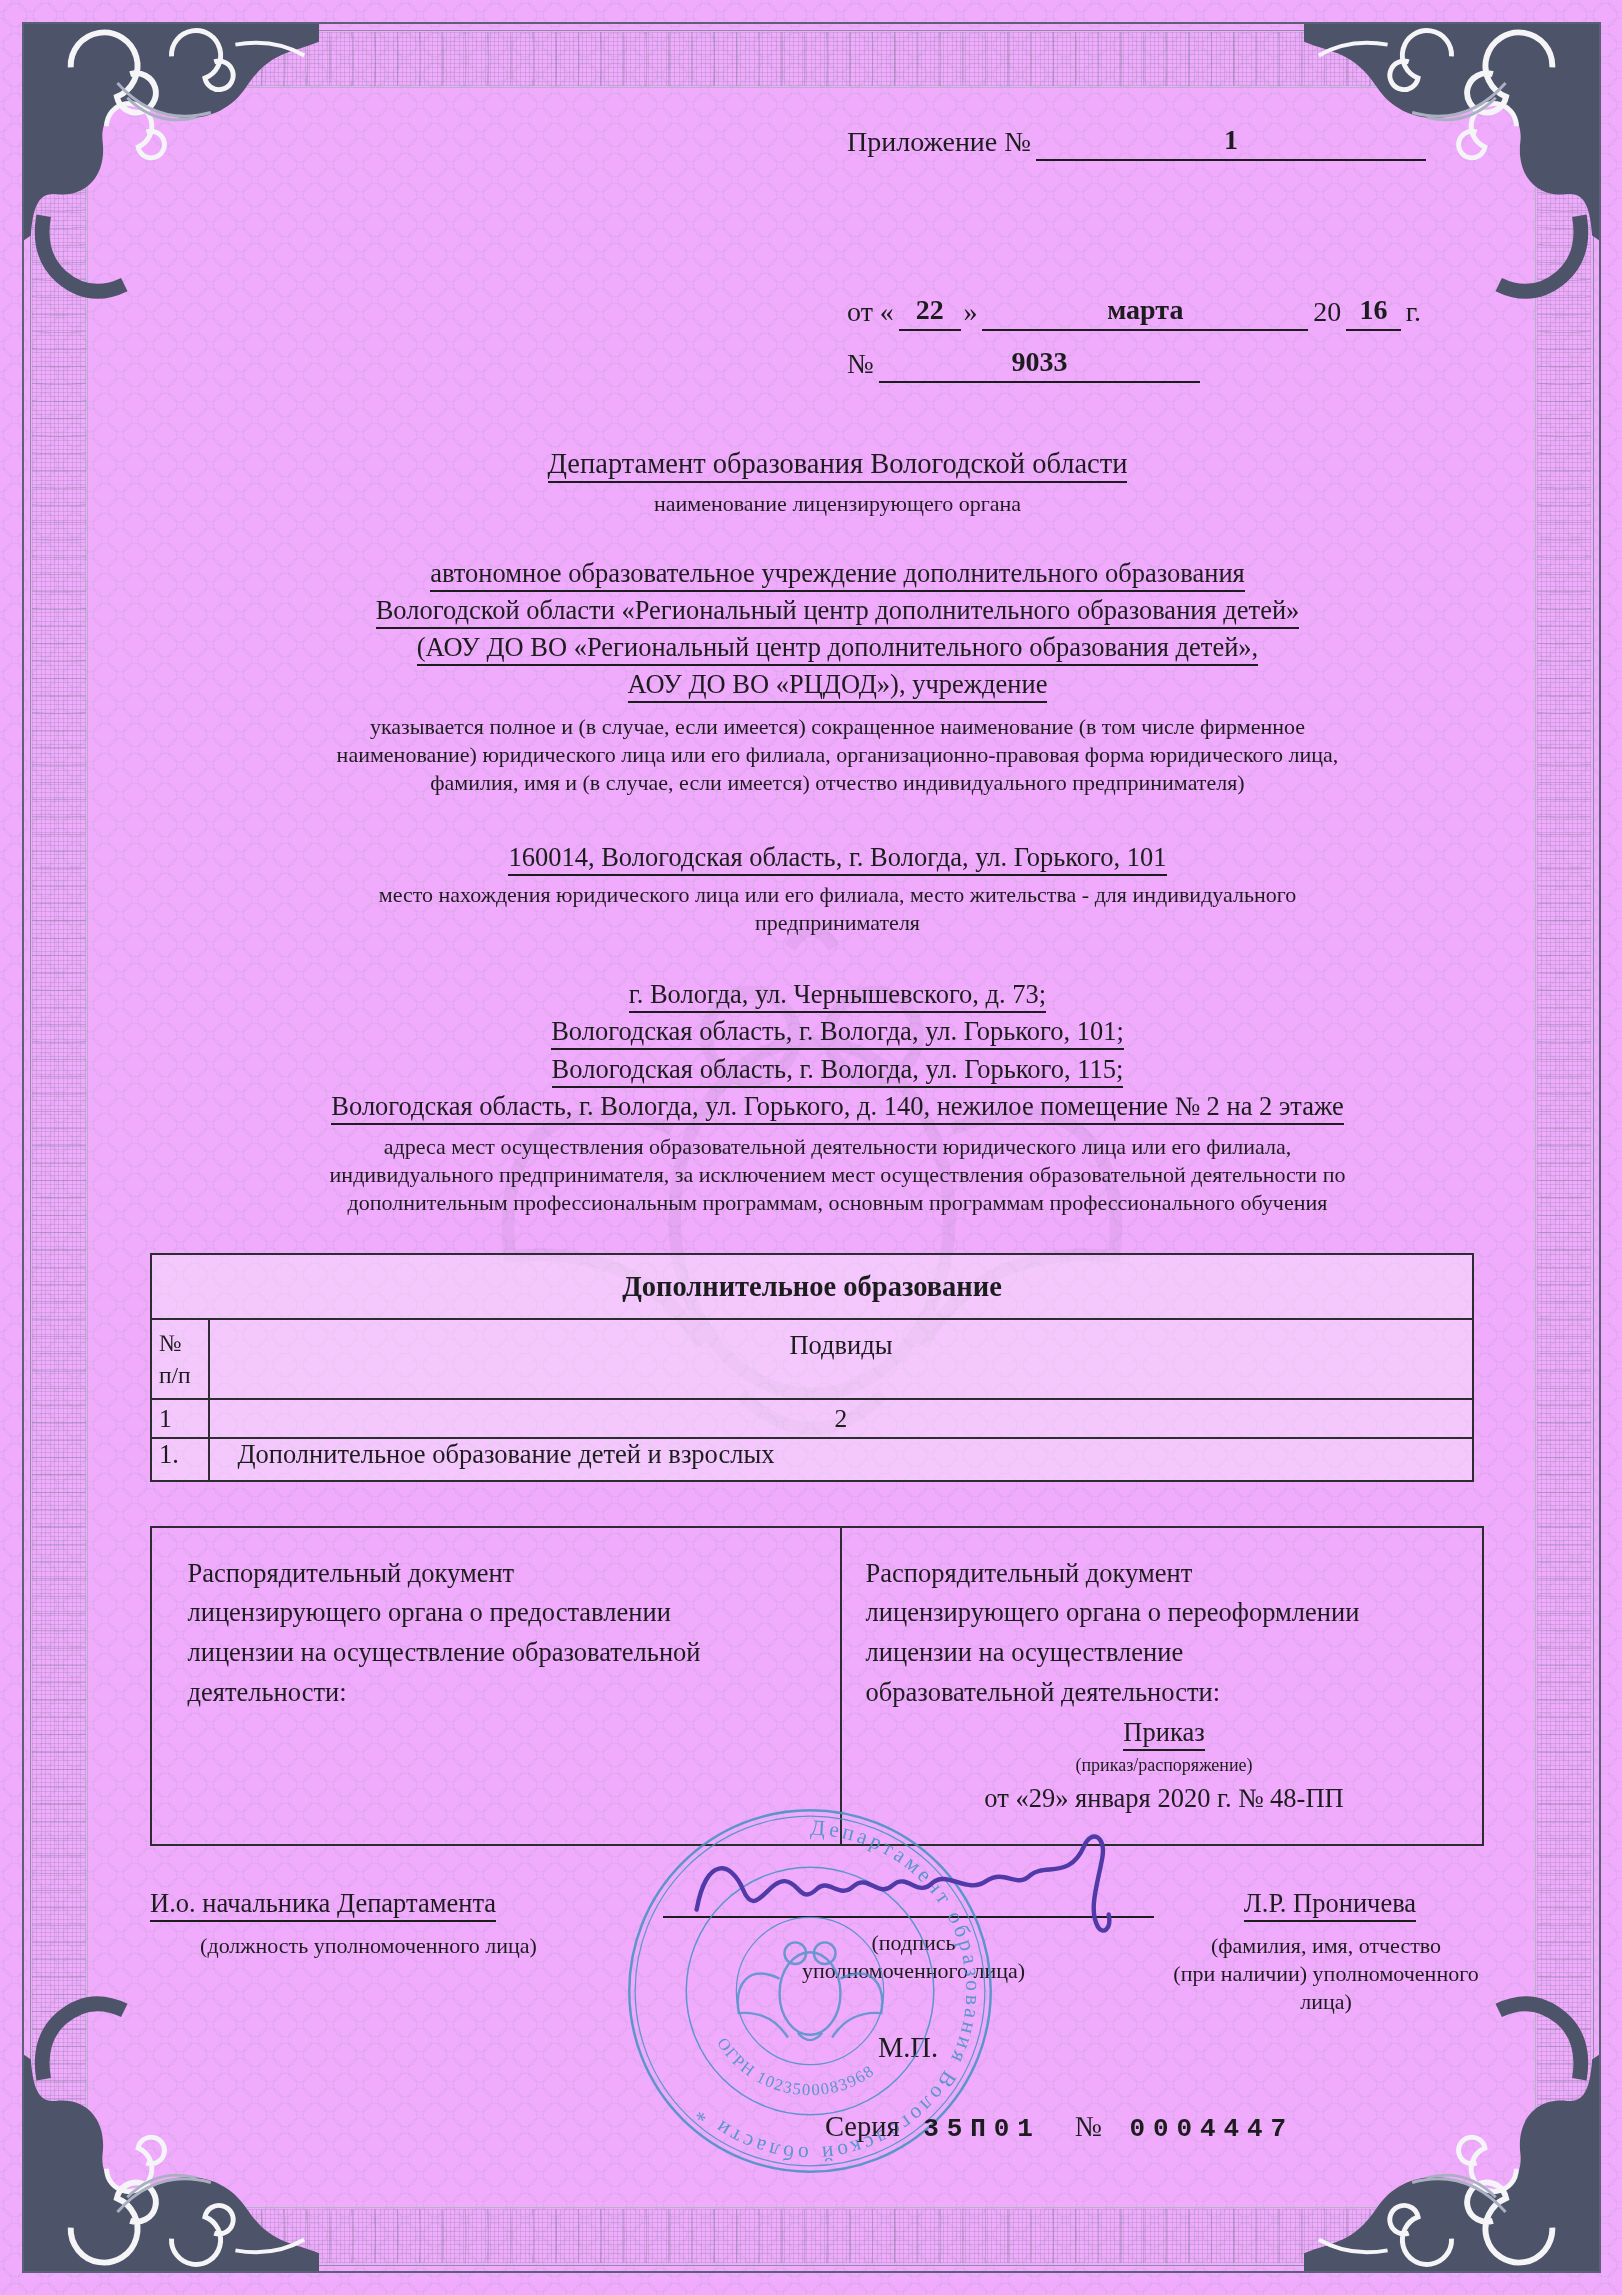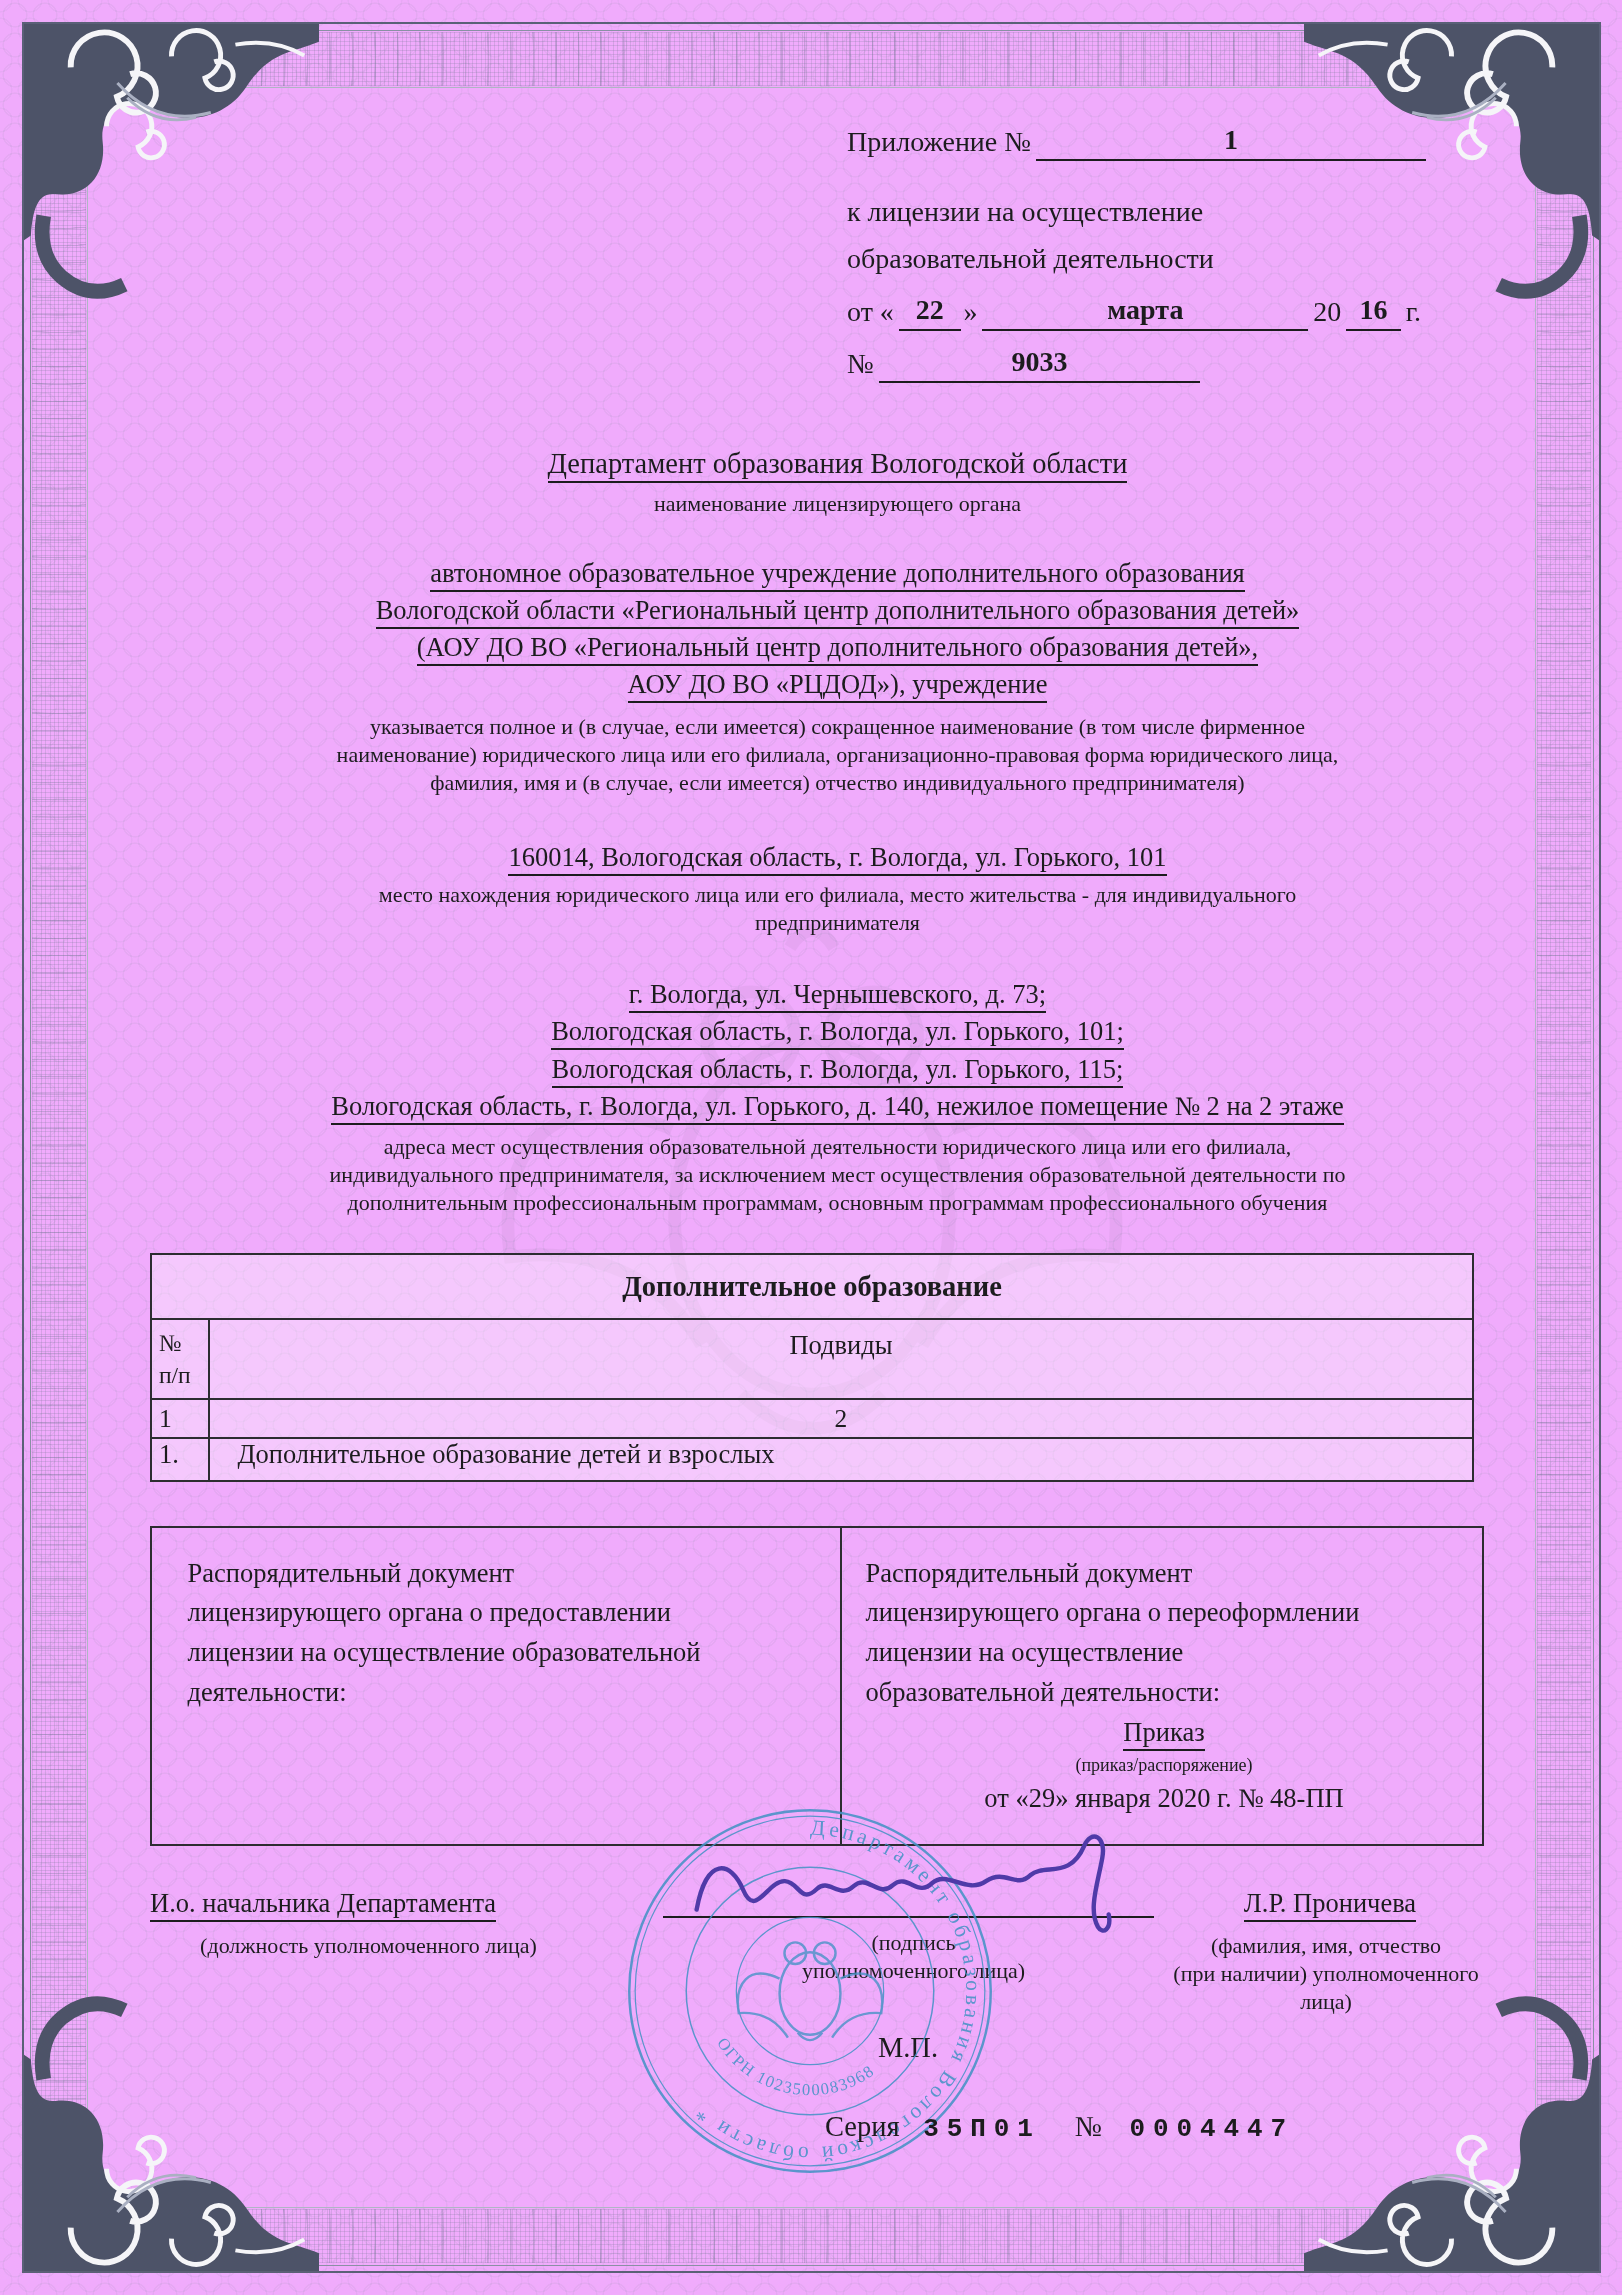--- a/index.html
+++ b/index.html
@@ -141,26 +141,20 @@
       <use href="#corner-art"></use>
     </svg>
   <svg class="corner br" viewBox="0 0 600 600">
       <use href="#corner-art"></use>
     </svg>
 
   <div class="hline" style="top:124px;">
     <span class="hsp nowrap">Приложение №</span>
     <span class="fill grow">1</span>
   </div>
-  <div class="hline" style="top:196px;">
-    <span>к лицензии на осуществление</span>
-  </div>
-  <div class="hline" style="top:243px;">
-    <span>образовательной деятельности</span>
-  </div>
   <div class="hline" style="top:294px;">
     <span class="hsp nowrap">от «</span>
     <span class="fill" style="width:54px;">22</span>
     <span class="hsp nowrap" style="padding-left:2.9px;">»</span>
     <span class="fill grow">марта</span>
     <span class="hsp nowrap" style="padding-left:4.9px;">20</span>
     <span class="fill" style="width:47px;">16</span>
     <span class="hsp nowrap" style="padding-left:4.9px;">г.</span>
   </div>
   <div class="hline" style="top:346px;">

